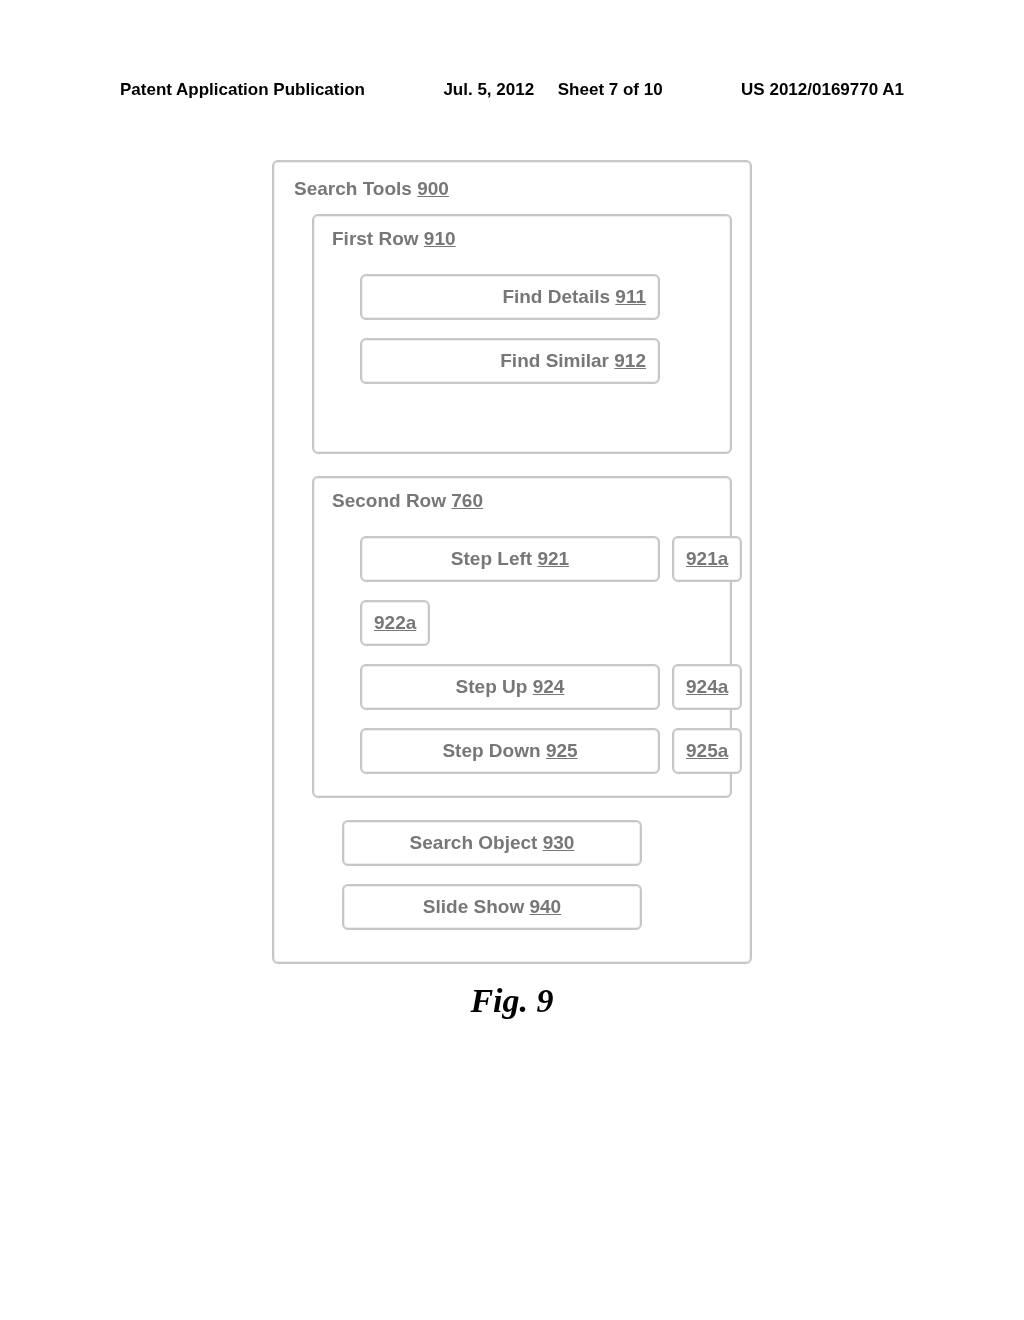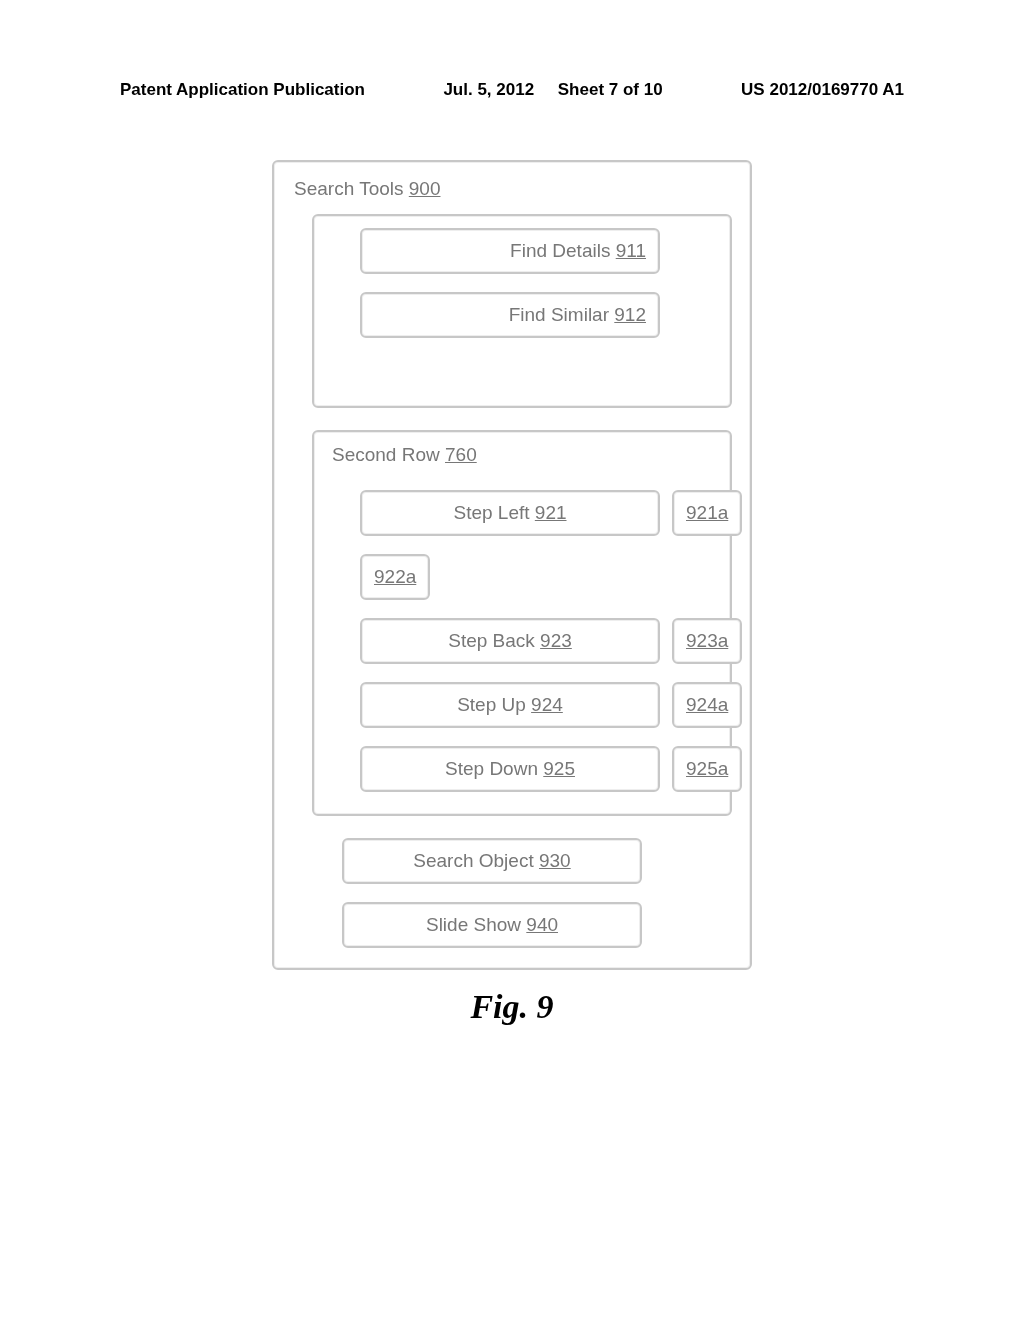--- a/index.html
+++ b/index.html
@@ -39,21 +39,22 @@
     border: 2px solid #c7c7c7;
     border-radius: 6px;
     background: #fff;
     color: #777;
     font-size: 19px;
     text-align: center;
     padding: 10px 12px;
     box-shadow: 0 0 0 1px #eee inset;
   }
   .outer {
-    padding: 14px 18px 20px 18px;
+    padding: 14px 18px 32px 18px;
+    font-weight: bold;
   }
   .outer > .title {
     text-align: left;
     color: #777;
     font-size: 19px;
     margin: 2px 0 14px 2px;
   }
   .group {
     margin: 0 0 22px 20px;
     padding: 12px 16px 22px 16px;
@@ -106,20 +107,24 @@
 
   <div class="diagram-wrap">
 
     <div class="box outer">
       <div class="title">
         <span>Search Tools</span>
         <span class="u">900</span>
       </div>
 
       <div class="box group tall">
+        <div class="g-title">
+          <span>First Row</span>
+          <span class="u">910</span>
+        </div>
 
         <div class="item-row center">
           <div class="box main">
             <span>Find Details</span>
             <span class="u">911</span>
           </div>
         </div>
         <div class="item-row center">
           <div class="box main">
             <span>Find Similar</span>
@@ -143,29 +148,20 @@
             <span class="u">921a</span>
           </div>
         </div>
 
         <div class="item-row">
           <div class="box aux">
             <span class="u">922a</span>
           </div>
         </div>
 
-        <div class="item-row">
-          <div class="box main">
-            <span>Step Back</span>
-            <span class="u">923</span>
-          </div>
-          <div class="box aux">
-            <span class="u">923a</span>
-          </div>
-        </div>
 
         <div class="item-row">
           <div class="box main">
             <span>Step Up</span>
             <span class="u">924</span>
           </div>
           <div class="box aux">
             <span class="u">924a</span>
           </div>
         </div>

